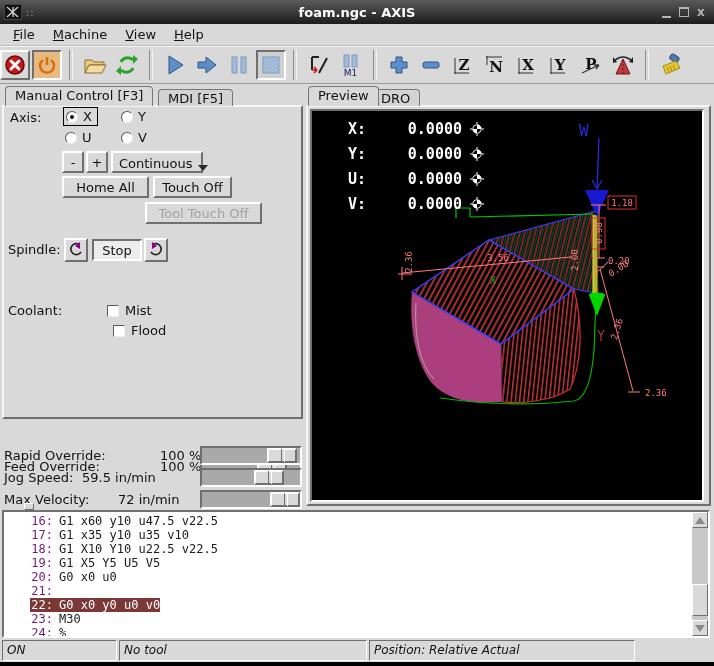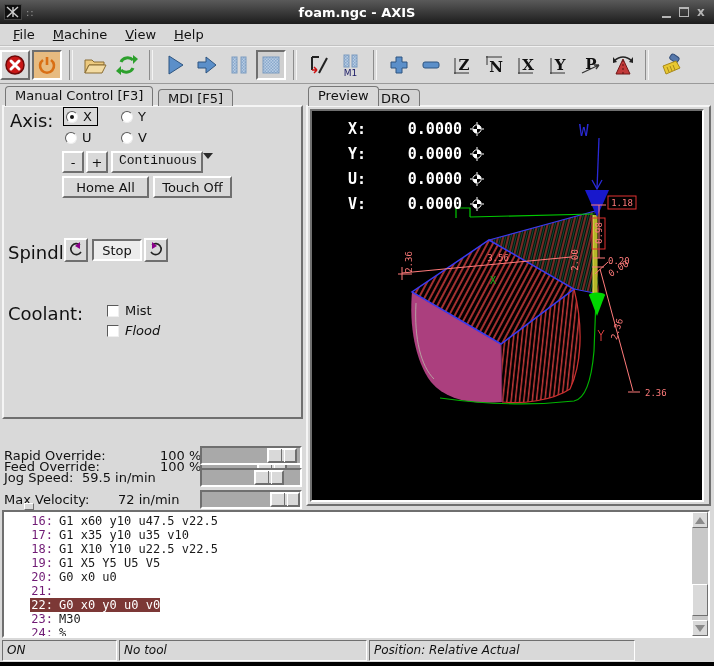--- a/index.html
+++ b/index.html
@@ -41,31 +41,31 @@
   
   .tab{position:absolute;box-sizing:border-box;border:1px solid #777;border-bottom:none;
        border-radius:4px 4px 0 0;background:#d9d9d9;padding:1px 9px 0 9px;font-size:13px;}
   .tab.active{height:20px;z-index:5;}
   .tab.inactive{height:17px;background:#d3d3d3;z-index:1;}
   .lframe{position:absolute;left:2px;top:105px;width:301px;height:314px;box-sizing:border-box;
           border:2px solid;border-color:#f5f5f5 #6f6f6f #6f6f6f #f5f5f5;}
   .rframe{position:absolute;left:306px;top:105px;width:405px;height:401px;box-sizing:border-box;
           border:2px solid;border-color:#f5f5f5 #6f6f6f #6f6f6f #f5f5f5;}
   
-  .lbl{position:absolute;font-size:18px;}
+  .lbl{position:absolute;font-size:13px;}
   .radio-wrap{position:absolute;display:flex;align-items:center;gap:5px;padding:1px 5px 1px 2px;}
   .radio-wrap.focus{border:1px solid #000;}
   .radio{width:12px;height:12px;border-radius:50%;background:#fff;box-sizing:border-box;
          border:1px solid;border-color:#5a5a5a #efefef #efefef #5a5a5a;position:relative;}
   .radio.checked::after{content:'';position:absolute;left:3px;top:3px;width:4px;height:4px;border-radius:50%;background:#151515;}
   .checkbox{width:12px;height:12px;background:#fff;box-sizing:border-box;
             border:1px solid;border-color:#5a5a5a #efefef #efefef #5a5a5a;}
   .check-row{position:absolute;display:flex;align-items:center;gap:6px;margin-left:37px;}
-  .dropdown{position:absolute;display:flex;align-items:flex-start;justify-content:space-between;
-            padding:0 4px 0 6px;box-sizing:border-box;font-family:Liberation Mono, monospace;}
+  .dropdown{position:absolute;display:flex;align-items:flex-end;justify-content:space-between;
+            padding:0 4px 0 6px;box-sizing:border-box;}
   .dd-arrow{width:0;height:0;border-left:5px solid transparent;border-right:5px solid transparent;
             border-top:6px solid #2a2a2a;margin-left:6px;}
   
   .orow{position:absolute;left:0;width:305px;height:20px;}
   .orow .olabel{position:absolute;left:4px;top:2px;}
   .orow .ovalue{position:absolute;top:2px;}
   .trough{position:absolute;left:200px;top:0;width:102px;height:19px;background:#a9a9a9;
           box-sizing:border-box;border:2px solid;border-color:#6f6f6f #ffffff #ffffff #6f6f6f;}
   .shandle{position:absolute;top:0;width:30px;height:15px;background:#d9d9d9;box-sizing:border-box;
            border:2px solid;border-color:#ffffff #6f6f6f #6f6f6f #ffffff;}
@@ -293,20 +293,21 @@
 
   <div class="btn raised" style="position:absolute;left:62px;top:151px;width:22px;height:22px;">-</div>
   <div class="btn raised" style="position:absolute;left:86px;top:151px;width:22px;height:22px;">+</div>
   <div class="dropdown raised" style="left:111px;top:151px;width:92px;height:22px;">
     <span>Continuous</span>
     <span class="dd-arrow"></span>
   </div>
 
   <div class="btn raised" style="position:absolute;left:62px;top:176px;width:87px;height:22px;">Home All</div>
   <div class="btn raised" style="position:absolute;left:153px;top:176px;width:79px;height:22px;">Touch Off</div>
+  <div class="btn raised disabled" style="position:absolute;left:145px;top:202px;width:117px;height:22px;">Tool Touch Off</div>
 
   <span class="lbl" style="left:8px;top:242px;">Spindle:</span>
   <div class="btn raised" style="position:absolute;left:64px;top:238px;width:24px;height:24px;">
     <svg width="18" height="18">
         <path d="M13,4 A5.5,5.5 0 1 0 14,11" fill="none" stroke="#222" stroke-width="1.6"></path>
         <polygon points="13,1 8,5 13,8" fill="#8b008b"></polygon>
       </svg>
   </div>
   <div class="btn" style="position:absolute;left:92px;top:239px;width:50px;height:22px;background:#ececec;border:2px solid;border-color:#6f6f6f #ffffff #ffffff #6f6f6f;">Stop</div>
   <div class="btn raised" style="position:absolute;left:144px;top:238px;width:24px;height:24px;">
@@ -314,21 +315,21 @@
         <path d="M13,4 A5.5,5.5 0 1 0 14,11" fill="none" stroke="#222" stroke-width="1.6"></path>
         <polygon points="13,1 8,5 13,8" fill="#8b008b"></polygon>
       </svg>
   </div>
 
   <span class="lbl" style="left:8px;top:303px;">Coolant:</span>
   <div class="check-row" style="left:70px;top:303px;">
     <span class="checkbox"></span>
     <span>Mist</span>
   </div>
-  <div class="check-row" style="left:70px;top:323px;font-style:italic;">
+  <div class="check-row" style="left:76px;top:323px;">
     <span class="checkbox"></span>
     <span>Flood</span>
   </div>
 
   <div class="orow" style="top:424px;margin-top:33px;">
     <span class="olabel">Feed Override:</span>
     <span class="ovalue" style="left:160px;">100 %</span>
     <div class="trough">
         <div class="shandle" style="left: calc(81% - 24.3px);"></div>
       </div>

